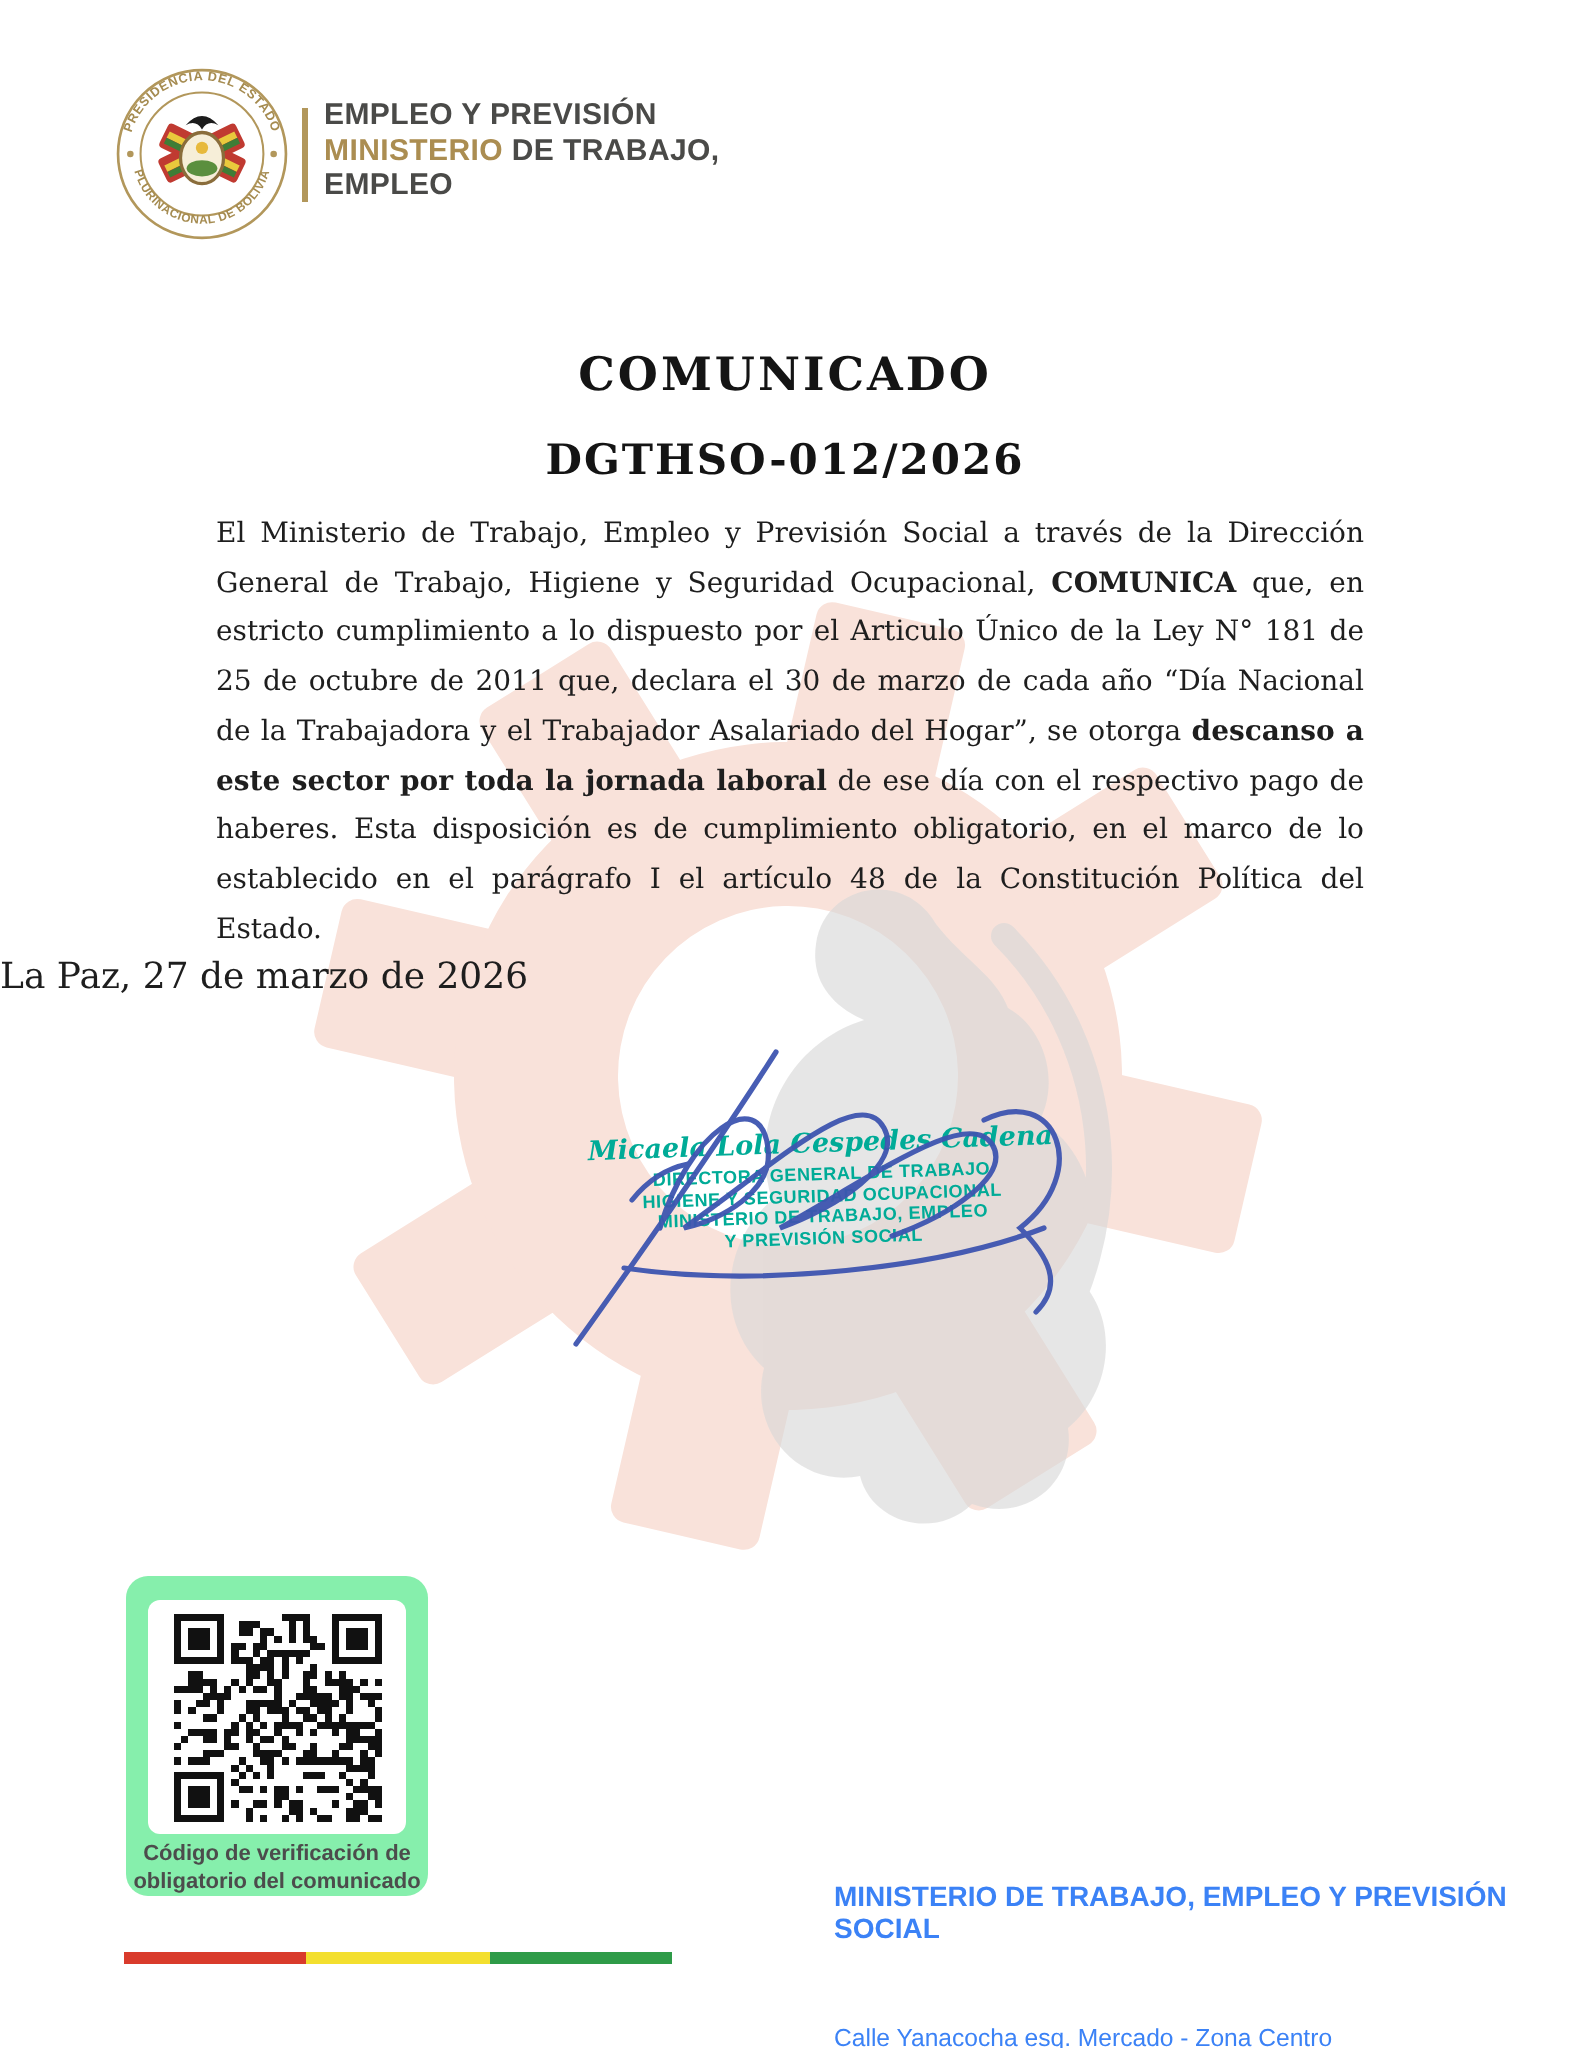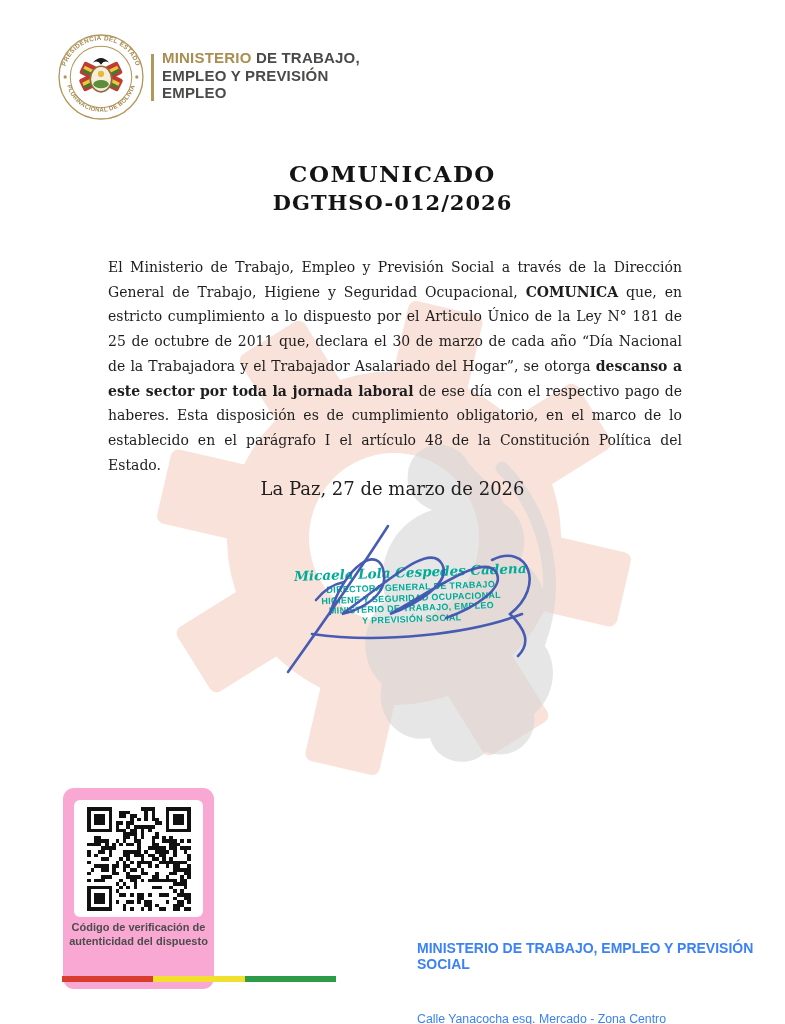--- a/index.html
+++ b/index.html
@@ -9,43 +9,43 @@
 
   
   .seal{left:58px;top:34px;width:86px;height:86px;z-index:2;}
   .gold-divider{left:151px;top:54px;width:3px;height:47px;background:#b2975b;z-index:2;}
   .ministry-name{left:162px;top:49px;z-index:2;font-family:"Liberation Sans",sans-serif;
         font-weight:bold;font-size:15px;line-height:17.5px;color:#4a4a48;letter-spacing:.2px;}
   .ministry-name .gold{color:#ab8d51;}
 
   
   .title-block{left:0;top:158px;width:785px;text-align:center;z-index:2;color:#141414;}
-  .title-block h1{margin:2px;font-size:23px;font-weight:bold;letter-spacing:1.5px;}
+  .title-block h1{margin:16px;font-size:23px;font-weight:bold;letter-spacing:1.5px;}
   .title-block .ref{margin-top:3px;font-size:21px;font-weight:bold;letter-spacing:1px;}
 
   
   .body-text{left:108px;top:241px;width:574px;z-index:2;font-size:14px;line-height:24.7px;
         text-align:justify;color:#1e1e1e;}
   .body-text b{font-weight:bold;}
 
-  .dateline{left:0;top:478px;width:785px;text-align:center;z-index:2;font-size:18px;color:#1e1e1e;}
+  .dateline{left:0;top:478px;width:785px;z-index:2;font-size:18px;color:#1e1e1e;}
 
   
   .watermark{left:150px;top:300px;width:488px;height:478px;z-index:0;pointer-events:none;}
 
   
   .stamp{left:294px;top:564px;width:234px;text-align:center;z-index:3;
         transform:rotate(-2deg);}
   .stamp .stamp-name{font-size:13.5px;font-weight:bold;font-style:italic;margin-bottom:2px;}
   .stamp .stamp-line{font-family:"Liberation Sans",sans-serif;font-weight:bold;font-size:9px;
         line-height:10.5px;letter-spacing:.3px;}
   .signature{left:260px;top:502px;width:302px;height:178px;z-index:4;}
 
   
-  .qr-box{left:63px;top:788px;width:151px;height:201px;background:#f9a8d4;border-radius:11px;
+  .qr-box{left:63px;top:788px;width:151px;height:160px;background:#86efac;border-radius:11px;
         z-index:2;}
   .qr-white{position:absolute;left:11px;top:12px;width:129px;height:117px;background:#ffffff;
         border-radius:6px;display:flex;align-items:center;justify-content:center;}
   .qr-caption{position:absolute;left:0;top:133px;width:100%;text-align:center;
         font-family:"Liberation Sans",sans-serif;font-weight:bold;font-size:11px;
         line-height:13.5px;color:#4c4c4c;}
 
   
   .flag-stripe{left:62px;top:976px;width:274px;height:6px;display:flex;z-index:2;}
   .flag-stripe span{flex:1;height:100%;}
@@ -106,22 +106,22 @@
       <ellipse cx="42" cy="44" rx="10.5" ry="12.5" fill="#f6eed8" stroke="#8a6d3b" stroke-width="1.6"></ellipse>
       <ellipse cx="42" cy="49" rx="7.5" ry="4" fill="#5b8f3e"></ellipse>
       <circle cx="42" cy="39" r="3" fill="#e7b93c"></circle>
       <path d="M34 28 q8 -9 16 0 q-5 -3 -8 2 q-3 -5 -8 -2 z" fill="#1c1c1c"></path>
     </g>
   </svg>
 
   <div class="layer gold-divider"></div>
 
   <div class="layer ministry-name">
+    <div>EMPLEO Y PREVISIÓN</div>
     <div><span class="gold">MINISTERIO</span><span> DE TRABAJO,</span></div>
-    <div>EMPLEO Y PREVISIÓN</div>
     <div>EMPLEO</div>
   </div>
 
   <div class="layer title-block">
     <h1>COMUNICADO</h1>
     <div class="ref">DGTHSO-012/2026</div>
   </div>
 
   <p class="layer body-text"><span>El Ministerio de Trabajo, Empleo y Previsión Social a través de la Dirección General de Trabajo, Higiene y Seguridad Ocupacional, </span><b>COMUNICA</b><span> que, en estricto cumplimiento a lo dispuesto por el Articulo Único de la Ley N° 181 de 25 de octubre de 2011 que, declara el 30 de marzo de cada año “Día Nacional de la Trabajadora y el Trabajador Asalariado del Hogar”, se otorga </span><b>descanso a este sector por toda la jornada laboral</b><span> de ese día con el respectivo pago de haberes. Esta disposición es de cumplimiento obligatorio, en el marco de lo establecido en el parágrafo I el artículo 48 de la Constitución Política del Estado.</span></p>
 
@@ -447,21 +447,21 @@
             <rect x="21" y="28" width="1" height="1"></rect>
             <rect x="24" y="28" width="1" height="1"></rect>
             <rect x="25" y="28" width="1" height="1"></rect>
             <rect x="27" y="28" width="1" height="1"></rect>
             <rect x="28" y="28" width="1" height="1"></rect>
           </g>
         </svg>
     </div>
     <div class="qr-caption">
       <div>Código de verificación de</div>
-      <div>autenticidad del dispuesto</div>
+      <div>obligatorio del comunicado</div>
     </div>
   </div>
 
   <div class="layer flag-stripe">
     <span style="background:#d93b2c;"></span>
     <span style="background:#f3df2e;"></span>
     <span style="background:#2e9b48;"></span>
   </div>
 
   <div class="layer footer-info">

